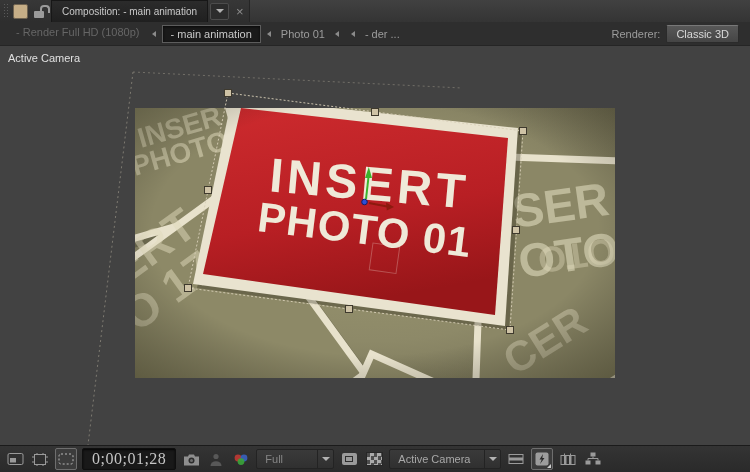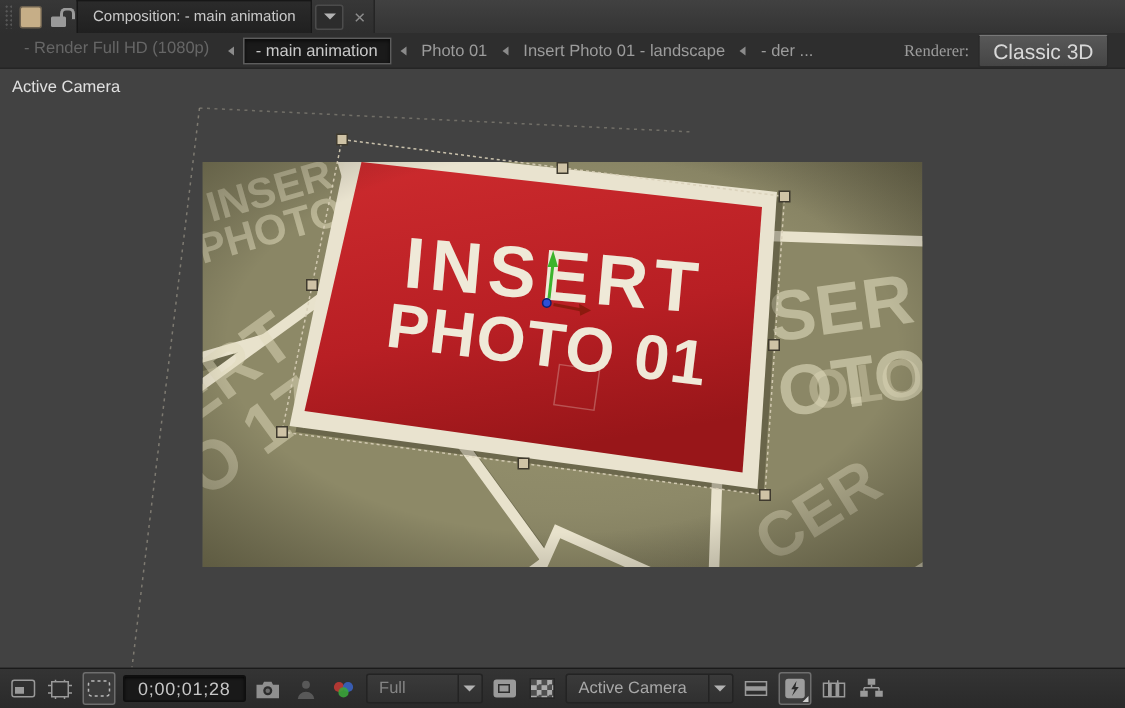--- a/index.html
+++ b/index.html
@@ -25,42 +25,42 @@
 
   
   .crumbs{height:23px;display:flex;align-items:center;background:#2e2e2e;border-bottom:1px solid #252525;
           font-size:11px;padding:0 6px;white-space:nowrap;}
   .crumb-dim{color:#666;margin:0 6px 4px 10px;}
   .arrow-left{width:0;height:0;border-top:3.5px solid transparent;border-bottom:3.5px solid transparent;
           border-right:4.5px solid #8b8b8b;margin:0 6px;}
   .crumb-active{background:#1a1a1a;border:1px solid #5d5d5d;box-shadow:inset 0 1px 3px rgba(0,0,0,.7);
           padding:2px 8px;color:#c9c9c9;}
   .crumb{color:#9c9c9c;margin:0 4px;}
-  .renderer-label{margin-left:auto;color:#9c9c9c;padding-right:6px;font-family:Liberation Serif, serif;}
+  .renderer-label{margin-left:auto;color:#9c9c9c;padding-right:6px;}
   .renderer-btn{background:linear-gradient(#585858,#454545);border:1px solid #2b2b2b;border-top-color:#787878;
-          border-radius:2px;color:#d8d8d8;padding:2px 9px;font-size:14px;margin-right:5px;}
+          border-radius:2px;color:#d8d8d8;padding:2px 9px;font-size:11px;margin-right:5px;}
 
   
   .viewport{position:relative;height:399px;background:#424242;overflow:hidden;}
   .cam-label{position:absolute;left:8px;top:6px;color:#e0e0e0;font-size:11px;}
   .comp-image{position:absolute;left:135px;top:62px;width:480px;height:270px;overflow:hidden;}
   .overlay{position:absolute;left:0;top:0;pointer-events:none;}
 
   
   .toolbar{height:26px;display:flex;align-items:center;background:linear-gradient(#343434,#2a2a2a);
            border-top:1px solid #1b1b1b;padding:0 5px;gap:5px;font-size:11px;}
   .dd{display:flex;align-items:center;height:18px;background:linear-gradient(#3a3a3a,#303030);
       border:1px solid #232323;border-radius:2px;}
   .dd-label{padding:0 8px;color:#a8a8a8;}
   .dd-label.dim{color:#858585;}
   .dd-arr{width:15px;height:100%;border-left:1px solid #232323;display:flex;align-items:center;justify-content:center;}
   .ibtn{height:20px;min-width:20px;display:flex;align-items:center;justify-content:center;border-radius:2px;position:relative;}
   .ibtn.active{border:1px solid #6e6e6e;background:#3c3c3c;height:20px;}
   .timecode{background:#191919;border:1px solid #0f0f0f;box-shadow:inset 0 1px 2px rgba(0,0,0,.8);
-      color:#c6c6c6;font-size:12px;padding:1px 9px;border-radius:2px;letter-spacing:.5px;}
+      color:#c6c6c6;font-size:16px;padding:1px 9px;border-radius:2px;letter-spacing:.5px;font-family:Liberation Serif, serif;}
   .roi{width:15px;height:12px;background:#9a9a9a;border-radius:2px;position:relative;}
   .roi:after{content:'';position:absolute;left:3px;top:3px;right:4px;bottom:3px;border:1px solid #2d2d2d;}
   .checker{width:15px;height:12px;background:conic-gradient(#ababab 25%,#4e4e4e 0 50%,#ababab 0 75%,#4e4e4e 0);
       background-size:7px 7px;border:1px solid #272727;}
   .fp-corner{position:absolute;right:1px;bottom:1px;width:0;height:0;
       border-left:4px solid transparent;border-bottom:4px solid #cfcfcf;}
 </style>
 </head>
 <body>
 
@@ -83,21 +83,20 @@
     <div class="tabbar-rest"></div>
   </div>
 
   <div class="crumbs">
     <span class="crumb-dim">- Render Full HD (1080p)</span>
     <span class="arrow-left"></span>
     <span class="crumb-active">- main animation</span>
     <span class="arrow-left"></span>
     <span class="crumb">Photo 01</span>
     <span class="arrow-left"></span>
-    <span class="crumb">Insert Photo 01 - landscape</span>
     <span class="arrow-left"></span>
     <span class="crumb">- der ...</span>
     <span class="renderer-label">Renderer:</span>
     <button class="renderer-btn">Classic 3D</button>
   </div>
 
   <div class="viewport">
     <span class="cam-label">Active Camera</span>
 
     <div class="comp-image">

